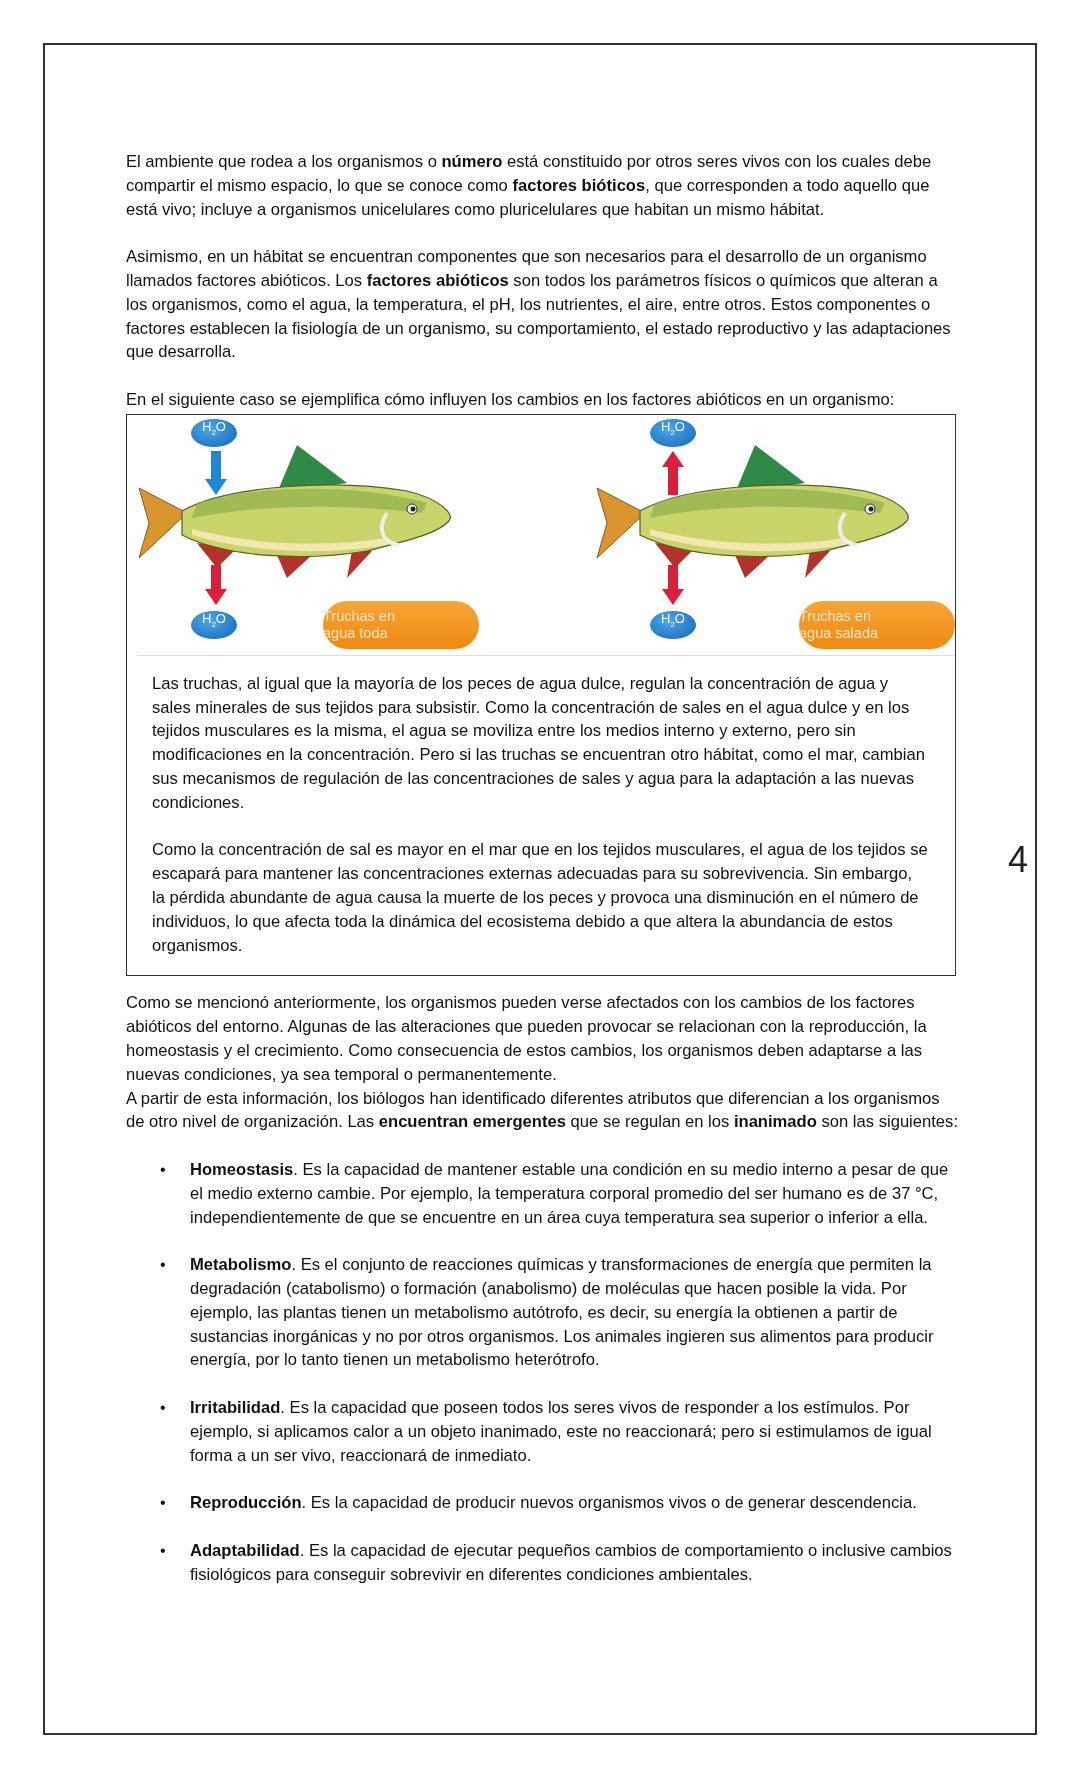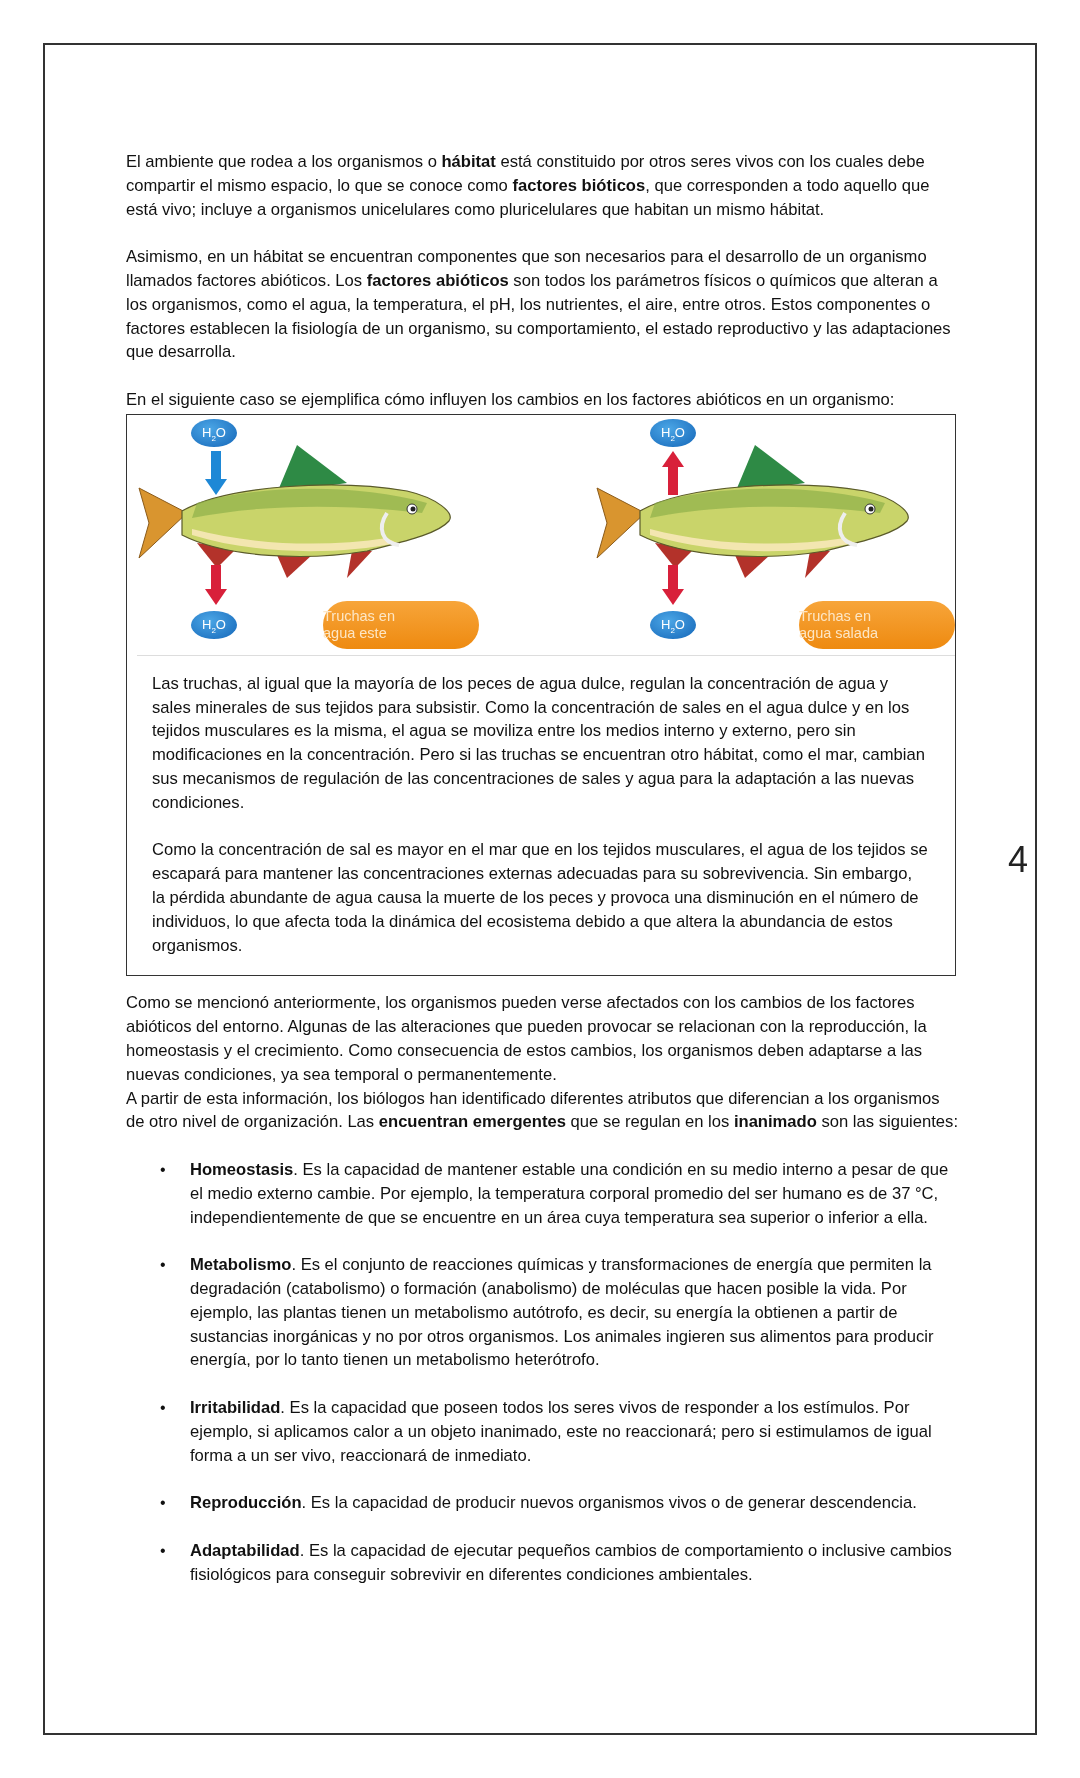--- a/index.html
+++ b/index.html
@@ -18,37 +18,37 @@
   .figure-img { position: relative; height: 240px; border-bottom: 1px solid #ddd; margin: 0 0 2px 10px; }
   .figure-text { padding: 0 10px 2px 9px; }
   .figure-text p { margin: 16px; }
   .after-box { margin-top: 15px; }
   ul.props { list-style: none; margin: 24px 0 0 0; padding: 0; }
   ul.props li { position: relative; padding-left: 64px; margin-bottom: 23.8px; }
   ul.props li .bullet { position: absolute; left: 34px; top: 0; font-size: 16px; }
   
   .h2o { position: absolute; width: 46px; height: 28px; border-radius: 50%;
          background: radial-gradient(ellipse at 40% 35%, #4ba6e6, #1466b8);
-         color: #fff; font-size: 13px; text-align: center; line-height: 28px; }
+         color: #fff; font-size: 13px; text-align: center; line-height: 16px; }
   .h2o sub { font-size: 8px; }
   .arrow-v { position: absolute; width: 14px; }
   .pill { position: absolute; width: 156px; height: 48px; border-radius: 24px;
           background: linear-gradient(#f7a53a, #ee8a10); color: #fde6c5; font-size: 14.5px;
           line-height: 17px; padding-top: 7px; box-sizing: border-box; }
   .fish { position: absolute; }
 </style>
 </head>
 <body>
 
 <div class="page-frame"></div>
 <div class="page-number">4</div>
 
 <div class="content">
 
-  <p class="para"><span>El ambiente que rodea a los organismos o </span><b>hábitat</b><span> está constituido por otros seres vivos con los cuales debe compartir el mismo espacio, lo que se conoce como </span><b>factores bióticos</b><span>, que corresponden a todo aquello que está vivo; incluye a organismos unicelulares como pluricelulares que habitan un mismo hábitat.</span></p>
+  <p class="para"><span>El ambiente que rodea a los organismos o </span><b>número</b><span> está constituido por otros seres vivos con los cuales debe compartir el mismo espacio, lo que se conoce como </span><b>factores bióticos</b><span>, que corresponden a todo aquello que está vivo; incluye a organismos unicelulares como pluricelulares que habitan un mismo hábitat.</span></p>
 
   <p class="para"><span>Asimismo, en un hábitat se encuentran componentes que son necesarios para el desarrollo de un organismo llamados factores abióticos. Los </span><b>factores abióticos</b><span> son todos los parámetros físicos o químicos que alteran a los organismos, como el agua, la temperatura, el pH, los nutrientes, el aire, entre otros. Estos componentes o factores establecen la fisiología de un organismo, su comportamiento, el estado reproductivo y las adaptaciones que desarrolla.</span></p>
 
   <p class="intro-line">En el siguiente caso se ejemplifica cómo influyen los cambios en los factores abióticos en un organismo:</p>
 
   <div class="figure-box">
     <div class="figure-img">
 
       <div class="h2o" style="left:54px;top:4px;"><span>H</span><sub>2</sub><span>O</span></div>
       <svg class="arrow-v" style="left:68px;top:36px;width:22px;height:44px" viewBox="0 0 22 44">
@@ -68,21 +68,21 @@
           <circle cx="276" cy="66" r="2.5" fill="#222"></circle>
         <path d="M250,70 C240,85 245,100 262,102" fill="none" stroke="#eee" stroke-width="4"></path>
       </svg>
       <svg class="arrow-v" style="left:68px;top:150px;width:22px;height:40px" viewBox="0 0 22 40">
         <rect x="6" y="0" width="10" height="26" fill="#d8203a"></rect>
           <polygon points="0,24 22,24 11,40" fill="#d8203a"></polygon>
       </svg>
       <div class="h2o" style="left:54px;top:196px;"><span>H</span><sub>2</sub><span>O</span></div>
       <div class="pill" style="left:186px;top:186px;">
         <div>Truchas en</div>
-          <div>agua este</div>
+          <div>agua toda</div>
       </div>
 
       <div class="h2o" style="left:513px;top:4px;"><span>H</span><sub>2</sub><span>O</span></div>
       <svg class="arrow-v" style="left:525px;top:36px;width:22px;height:44px" viewBox="0 0 22 44">
         <polygon points="0,16 22,16 11,0" fill="#d8203a"></polygon>
           <rect x="6" y="14" width="10" height="30" fill="#d8203a"></rect>
       </svg>
       <svg class="fish" style="left:458px;top:28px;width:320px;height:140px" viewBox="0 0 320 140">
         <polygon points="140,50 160,2 210,40" fill="#2e8a45"></polygon>
         <polygon points="60,100 80,125 100,105" fill="#b3322a"></polygon>

